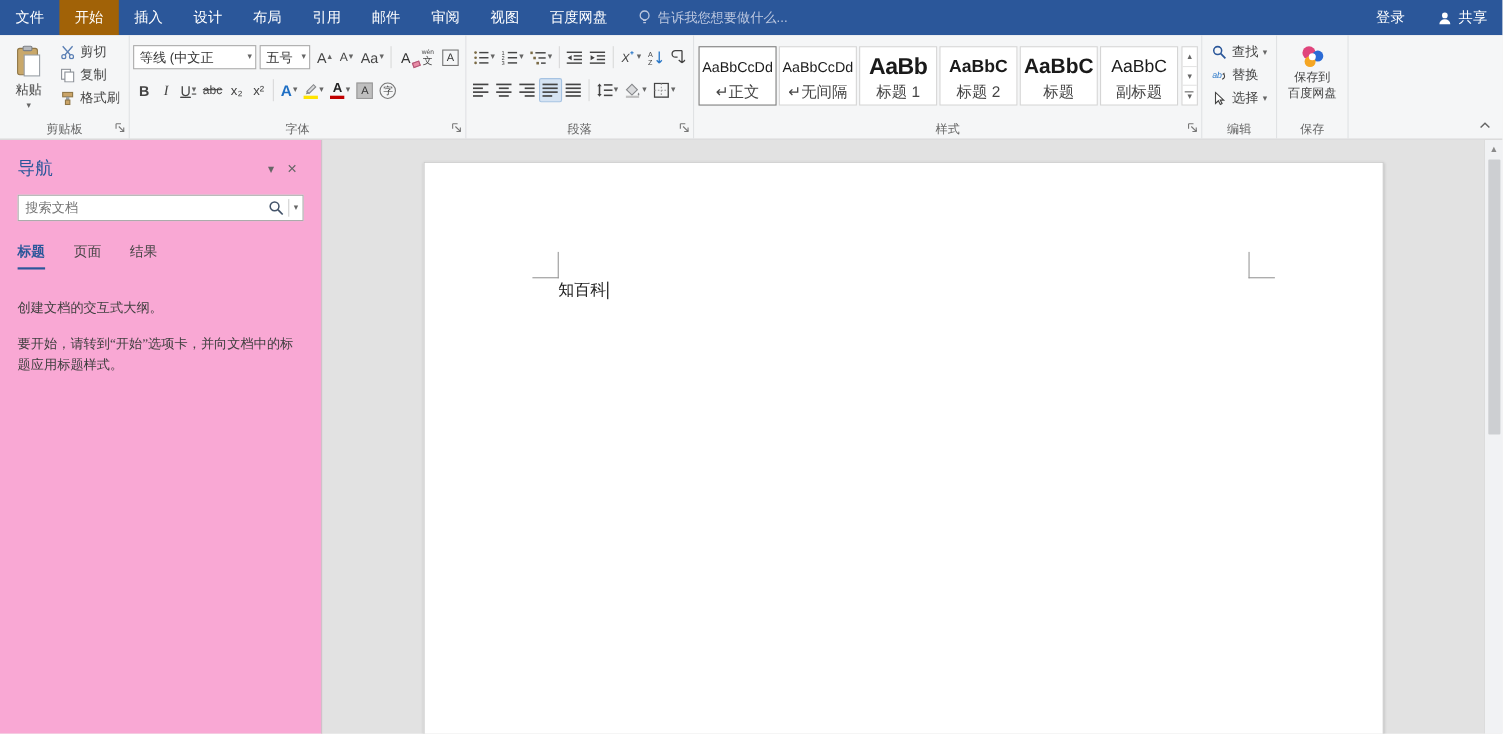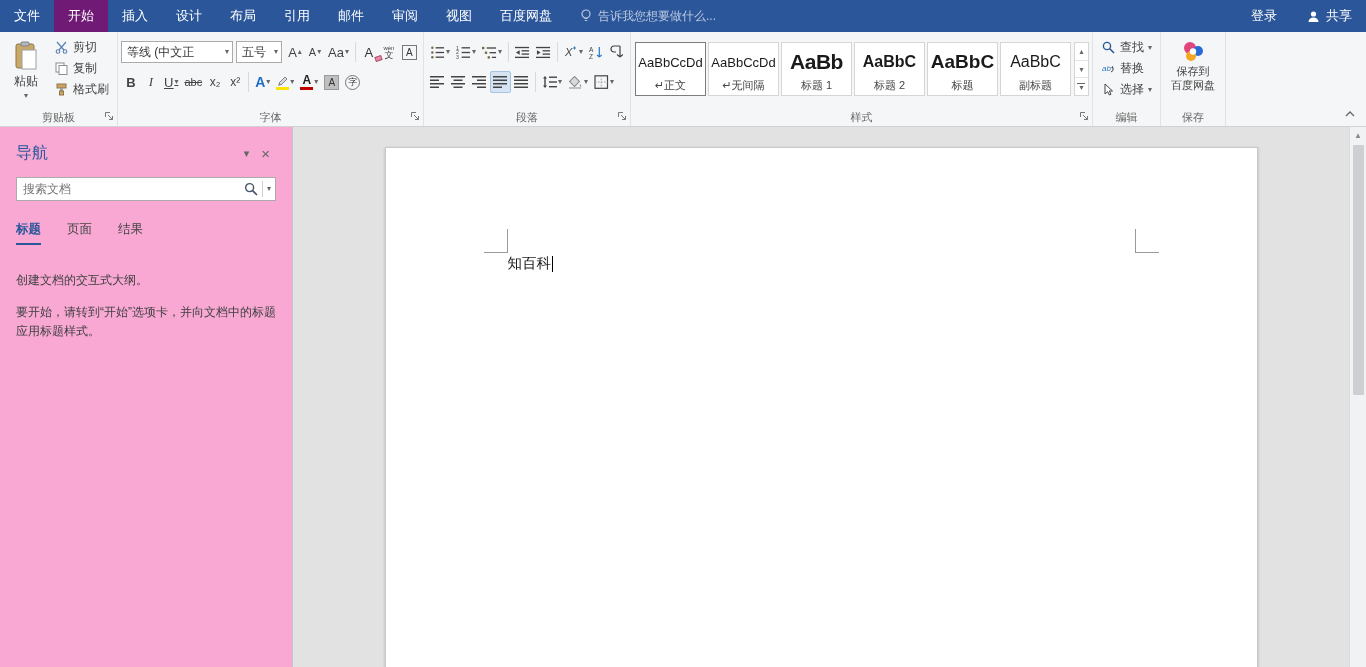--- a/index.html
+++ b/index.html
@@ -4,21 +4,21 @@
 <style>
   * { margin:0; padding:0; box-sizing:border-box; }
   html,body { width:1366px; height:667px; overflow:hidden;
     font-family:"Liberation Sans","DejaVu Sans",sans-serif; }
   .app { width:1366px; height:667px; display:flex; flex-direction:column; background:#e2e2e2; }
 
   
   .titlebar { height:32px; background:#2b579a; display:flex; align-items:stretch; color:#fff; font-size:13px; flex-shrink:0; }
   .tab-strip { display:flex; }
   .tab { padding:0 14px; display:flex; align-items:center; cursor:pointer; white-space:nowrap; }
-  .tab.active { background:#701a75; }
+  .tab.active { background:#a16207; }
   .tellme { display:flex; align-items:center; gap:6px; color:#bcc7df; padding:0 10px; margin-left:4px; font-size:12px; cursor:text; }
   .titlebar-right { margin-left:auto; display:flex; align-items:center; }
   .signin { padding:0 16px; cursor:pointer; }
   .share { padding:0 14px; display:flex; align-items:center; gap:6px; cursor:pointer; }
 
   
   .ribbon { height:95px; background:#f5f6f7; border-bottom:1px solid #d2d2d2; display:flex; position:relative; flex-shrink:0; }
   .group { display:flex; flex-direction:column; border-right:1px solid #e0e2e4; }
   .group-body { height:76px; display:flex; align-items:flex-start; padding:0 3px; }
   .group-footer { height:18px; position:relative; display:flex; align-items:center; justify-content:center; }
@@ -58,21 +58,21 @@
   .clearfmt { position:relative; font-size:13px; color:#333; }
   .clearfmt .eraser { position:absolute; right:-4px; bottom:1px; width:7px; height:5px; background:#e98ca6; border:1px solid #b05576; transform:rotate(-20deg); }
 
   
   .style-card { width:71px; height:54px; border:1px solid #d5d5d5; background:#fff; margin:10px 1px 0 1px;
     display:flex; flex-direction:column; align-items:center; padding:3px 2px 2px; overflow:hidden; cursor:pointer; }
   .style-card.selected { border-color:#7d7d7d; }
   .style-preview { white-space:nowrap; color:#1a1a1a; flex:1; display:flex; align-items:center; }
   .p-normal { font-size:13px; } .p-h1 { font-size:21px; font-weight:700; letter-spacing:-0.5px; }
   .p-h2 { font-size:16px; font-weight:700; } .p-title { font-size:19px; font-weight:600; } .p-sub { font-size:16px; }
-  .style-name { font-size:11px; color:#444; white-space:nowrap; }
+  .style-name { font-size:14px; color:#444; white-space:nowrap; }
   .style-strip { width:15px; margin:10px 0 0 2px; border:1px solid #d5d5d5; background:#fff; display:flex; flex-direction:column; height:54px; }
   .strip-btn { flex:1; display:flex; align-items:center; justify-content:center; font-size:8px; color:#666; cursor:pointer; border-bottom:1px solid #e4e4e4; }
   .strip-btn:last-child { border-bottom:none; }
   .more-bar { display:flex; flex-direction:column; align-items:center; line-height:4px; }
   .more-bar .bar { width:8px; height:0; border-top:1px solid #666; margin-bottom:2px; }
 
   
   .edit-col { display:flex; flex-direction:column; margin-top:5px;text-align:right; }
   .save-btn { width:58px; margin-top:4px; display:flex; flex-direction:column; align-items:center; gap:1px;
     font-size:11px; color:#444; line-height:13px; border:1px solid transparent; border-radius:2px; cursor:pointer; padding:3px 0; }
@@ -87,21 +87,21 @@
   .nav-title { font-size:16px; color:#2b579a; flex:1; }
   .nav-head-icon { color:#666; font-size:11px; padding:2px 6px; cursor:pointer; }
   .nav-close { font-size:15px; }
   .nav-search { margin-top:13px; height:24px; border:1px solid #ababab; background:#fff; display:flex; align-items:center; padding:0 4px 0 6px; }
   .nav-search input { border:none; outline:none; flex:1; font-size:12px; color:#333; background:transparent; min-width:0; }
   .nav-search input::placeholder { color:#767676; }
   .nav-search .sep { width:1px; height:16px; background:#d0d0d0; margin:0 4px; }
   .nav-tabs { margin-top:20px; display:flex; gap:26px; font-size:12.5px; }
   .nav-tab { color:#444; padding-bottom:5px; cursor:pointer; }
   .nav-tab.active { color:#2b579a; font-weight:bold; border-bottom:2px solid #2b579a; }
-  .nav-body { margin-top:26px; font-size:12px; color:#404040; line-height:1.6; }
+  .nav-body { margin-top:26px; font-size:12px; color:#404040; line-height:1.6;font-family:Liberation Serif, serif; }
   .nav-body p { margin-bottom:13px; }
 
   .docarea { flex:1; position:relative; overflow:hidden; background:#e2e2e2; }
   .page { position:absolute; left:calc(50% - 436.5px); top:20px; width:873px; height:1200px;
     background:#fff; border:1px solid #c9c9c9; box-shadow:0 1px 3px rgba(0,0,0,0.2); }
   .crop { position:absolute; width:24px; height:24px; }
   .crop-tl { left:98px; top:81px; border-right:1px solid #9a9a9a; border-bottom:1px solid #9a9a9a; }
   .crop-tr { right:98px; top:81px; border-left:1px solid #9a9a9a; border-bottom:1px solid #9a9a9a; }
   .doc-text { position:absolute; left:122px; top:106px; font-size:14.5px; color:#1a1a1a; display:flex; align-items:center; }
   .text-cursor { display:inline-block; width:1px; height:16px; background:#000; margin-left:1px; animation:blink 1s steps(1) infinite; }

